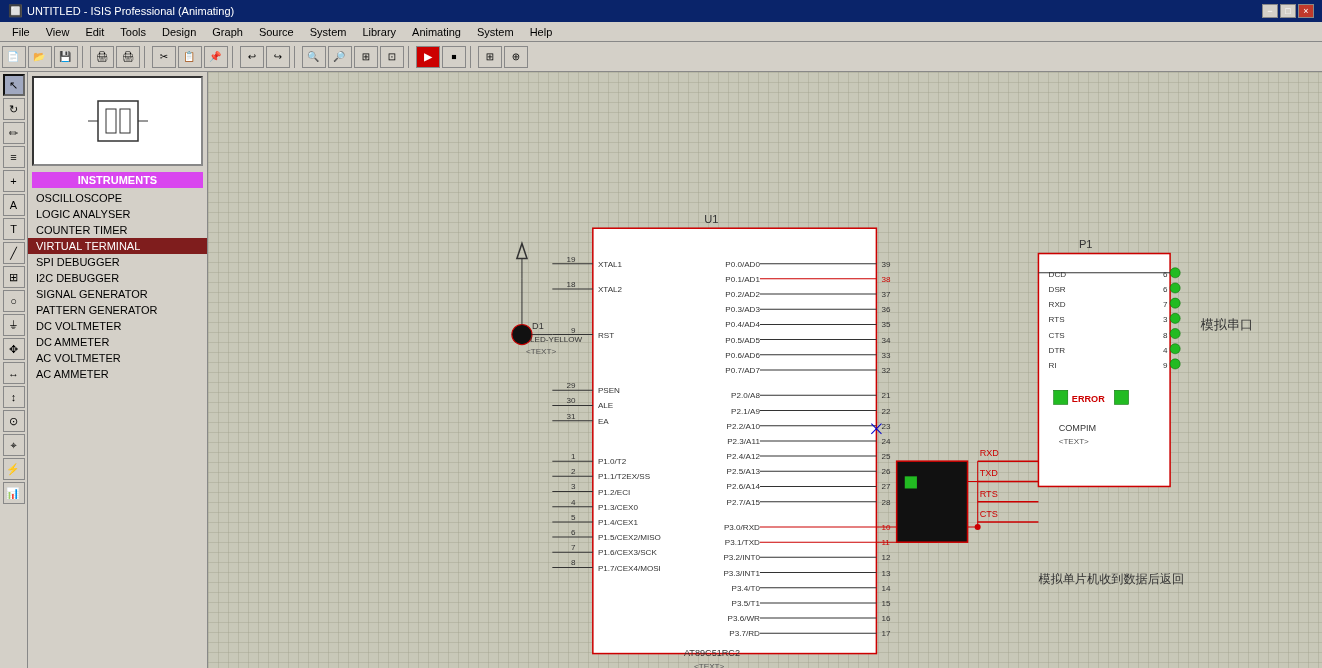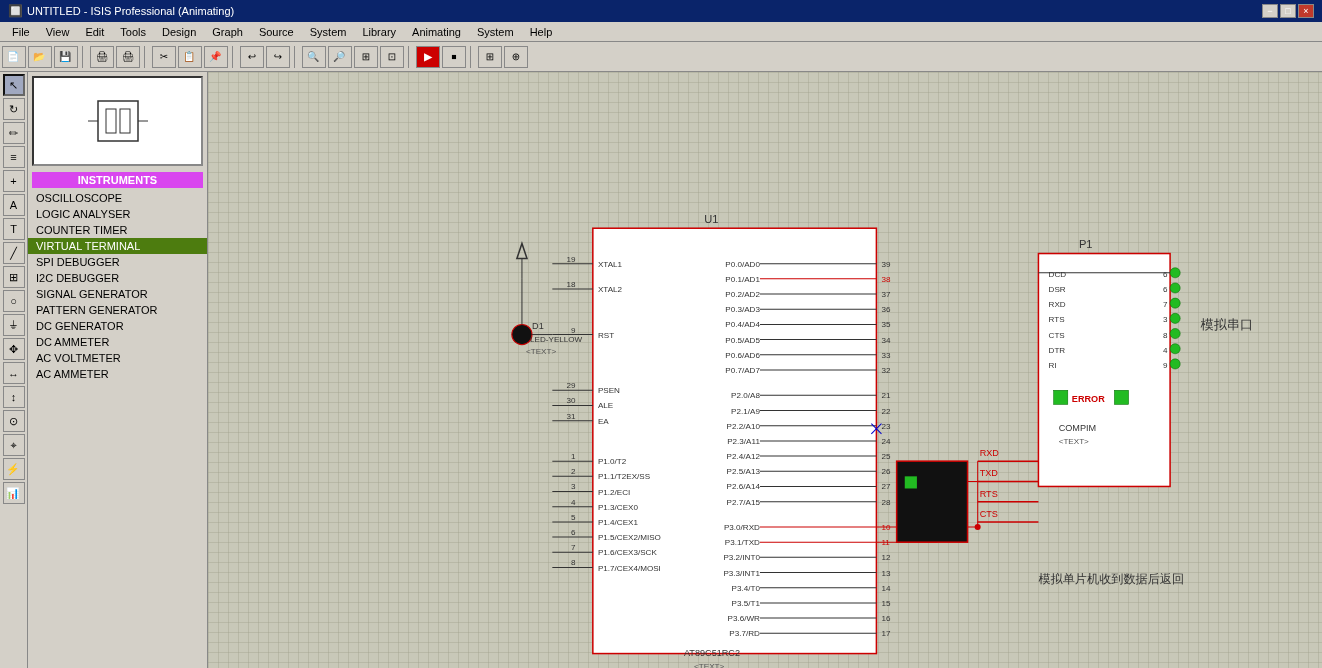--- a/index.html
+++ b/index.html
@@ -126,21 +126,21 @@
     #instruments-list {
       flex: 1;
       overflow-y: auto;
     }
     .instr-item {
       padding: 2px 8px;
       font-size: 11px;
       cursor: pointer;
       white-space: nowrap;
     }
-    .instr-item.selected { background: #4d7c0f; color: white; }
+    .instr-item.selected { background: #7f1d1d; color: white; }
 
     
     #canvas-area {
       flex: 1;
       background: #c8c8b8;
       position: relative;
       overflow: hidden;
     }
 
     
@@ -254,21 +254,21 @@
     <div id="instruments-label">INSTRUMENTS</div>
     <div id="instruments-list">
     <div class="instr-item">OSCILLOSCOPE</div>
         <div class="instr-item">LOGIC ANALYSER</div>
         <div class="instr-item">COUNTER TIMER</div>
         <div class="instr-item selected">VIRTUAL TERMINAL</div>
         <div class="instr-item">SPI DEBUGGER</div>
         <div class="instr-item">I2C DEBUGGER</div>
         <div class="instr-item">SIGNAL GENERATOR</div>
         <div class="instr-item">PATTERN GENERATOR</div>
-        <div class="instr-item">DC GENERATOR</div>
+        <div class="instr-item">DC VOLTMETER</div>
         <div class="instr-item">DC AMMETER</div>
         <div class="instr-item">AC VOLTMETER</div>
         <div class="instr-item">AC AMMETER</div>
       </div>
   </div>
 
   <div id="canvas-area">
     <div id="schematic-canvas">
       <svg class="schematic-svg" viewBox="0 0 1100 580">
 

